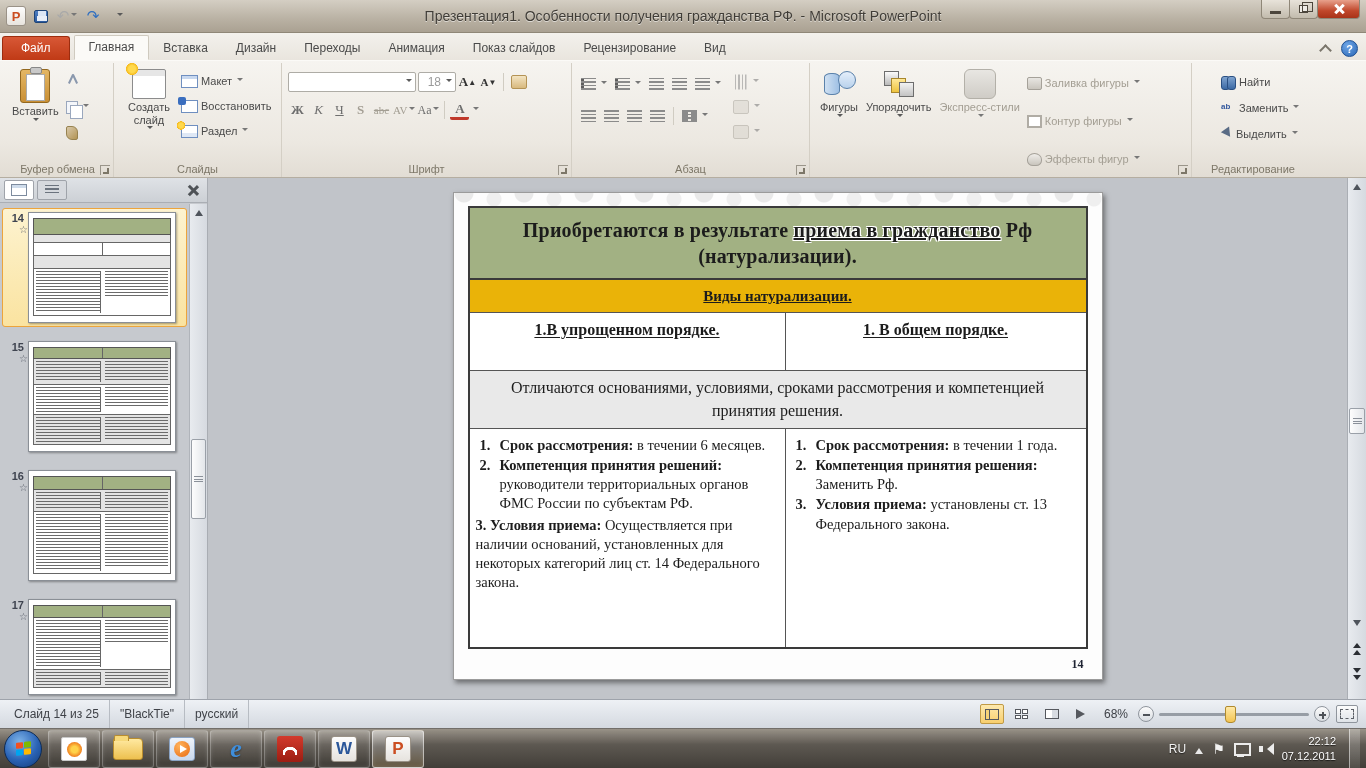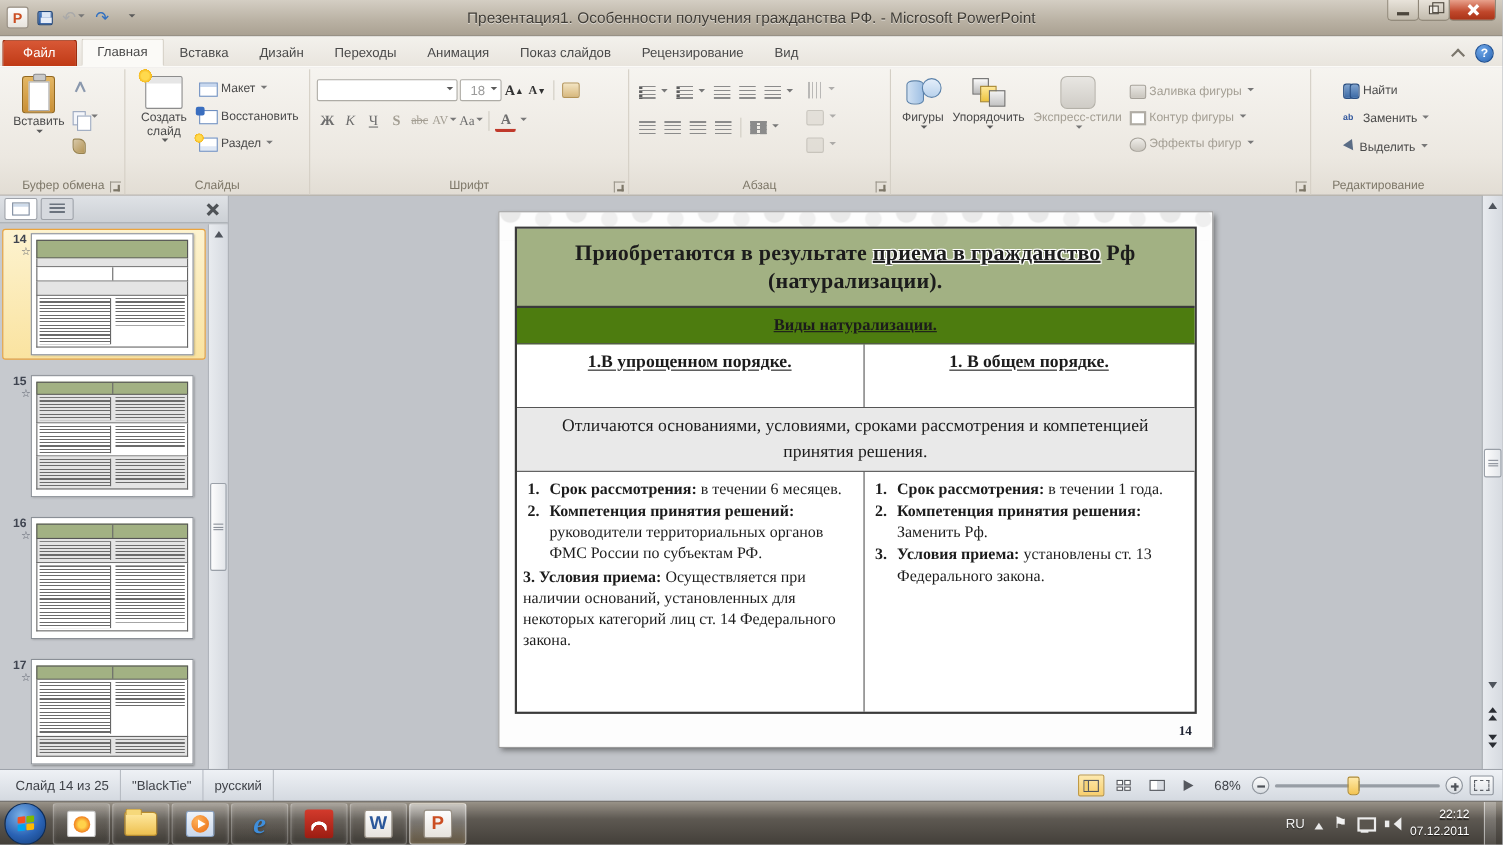--- a/index.html
+++ b/index.html
@@ -149,21 +149,21 @@
   #canvas{flex:1;position:relative;}
   #slide{position:absolute;left:50%;transform:translateX(-50%);top:14px;width:650px;height:488px;background:#fdfdfd;
     border:1px solid #9b9b9b;box-shadow:2px 3px 5px rgba(40,40,40,.55);
     background-image:radial-gradient(circle at 10px 0px,#e9e9e9 9px,transparent 10px),radial-gradient(circle at 40px 6px,#efefef 7px,transparent 8px);
     background-size:60px 26px;background-repeat:repeat-x;}
   #slide-table{position:absolute;left:14px;right:14px;top:13px;bottom:30px;background:#fff;border:2px solid #3a3a3a;
     display:flex;flex-direction:column;font-family:"Liberation Serif","DejaVu Serif",serif;color:#1c1c1c;}
   .t-title{height:72px;background:#a2b183;border-bottom:2px solid #3a3a3a;display:flex;flex-direction:column;align-items:center;justify-content:center;
     font-size:20px;font-weight:bold;text-align:center;line-height:1.3;letter-spacing:.2px;}
   .t-title .lnk{text-decoration:underline;text-shadow:-1px -1px 0 #fff,1px -1px 0 #fff,-1px 1px 0 #fff,1px 1px 0 #fff;}
-  .t-sub{height:33px;background:#4d7c0f;border-bottom:1px solid #555;display:flex;align-items:center;justify-content:center;
+  .t-sub{height:33px;background:#eab308;border-bottom:1px solid #555;display:flex;align-items:center;justify-content:center;
     font-size:15px;font-weight:bold;text-decoration:underline;}
   .t-heads{height:58px;border-bottom:1px solid #555;display:flex;}
   .t-heads>div{padding-top:8px;text-align:center;font-size:16px;font-weight:bold;}
   .t-heads>div:first-child{width:51.3%;border-right:1px solid #555;}
   .t-heads>div:last-child{flex:1;}
   .t-heads u{text-underline-offset:2px;}
   .t-mid{height:58px;background:#e9e9e9;border-bottom:1px solid #555;display:flex;align-items:center;justify-content:center;
     font-size:16px;text-align:center;padding:0 24px;line-height:1.4;}
   .t-body{flex:1;display:flex;font-size:14.5px;line-height:1.32;}
   .t-body>div{padding:7px 9px 0 6px;}
@@ -480,21 +480,21 @@
             <div class="sq3"></div>
           </div>
         <span>Упорядочить</span>
         <span class="caret"></span>
       </div>
       <div class="bigbtn disabled">
         <div class="qstyle-ic"></div>
         <span>Экспресс-стили</span>
         <span class="caret light"></span>
       </div>
-      <div style="display:flex;flex-direction:column;gap:2px;padding-top:6px;">
+      <div style="display:flex;flex-direction:column;gap:16px;padding-top:6px;">
         <div class="smbtn disabled">
             <div class="fill-ic"></div>
             <span>Заливка фигуры</span>
             <span class="caret light"></span>
           </div>
         <div class="smbtn disabled">
             <div class="outline-ic"></div>
             <span>Контур фигуры</span>
             <span class="caret light"></span>
           </div>

